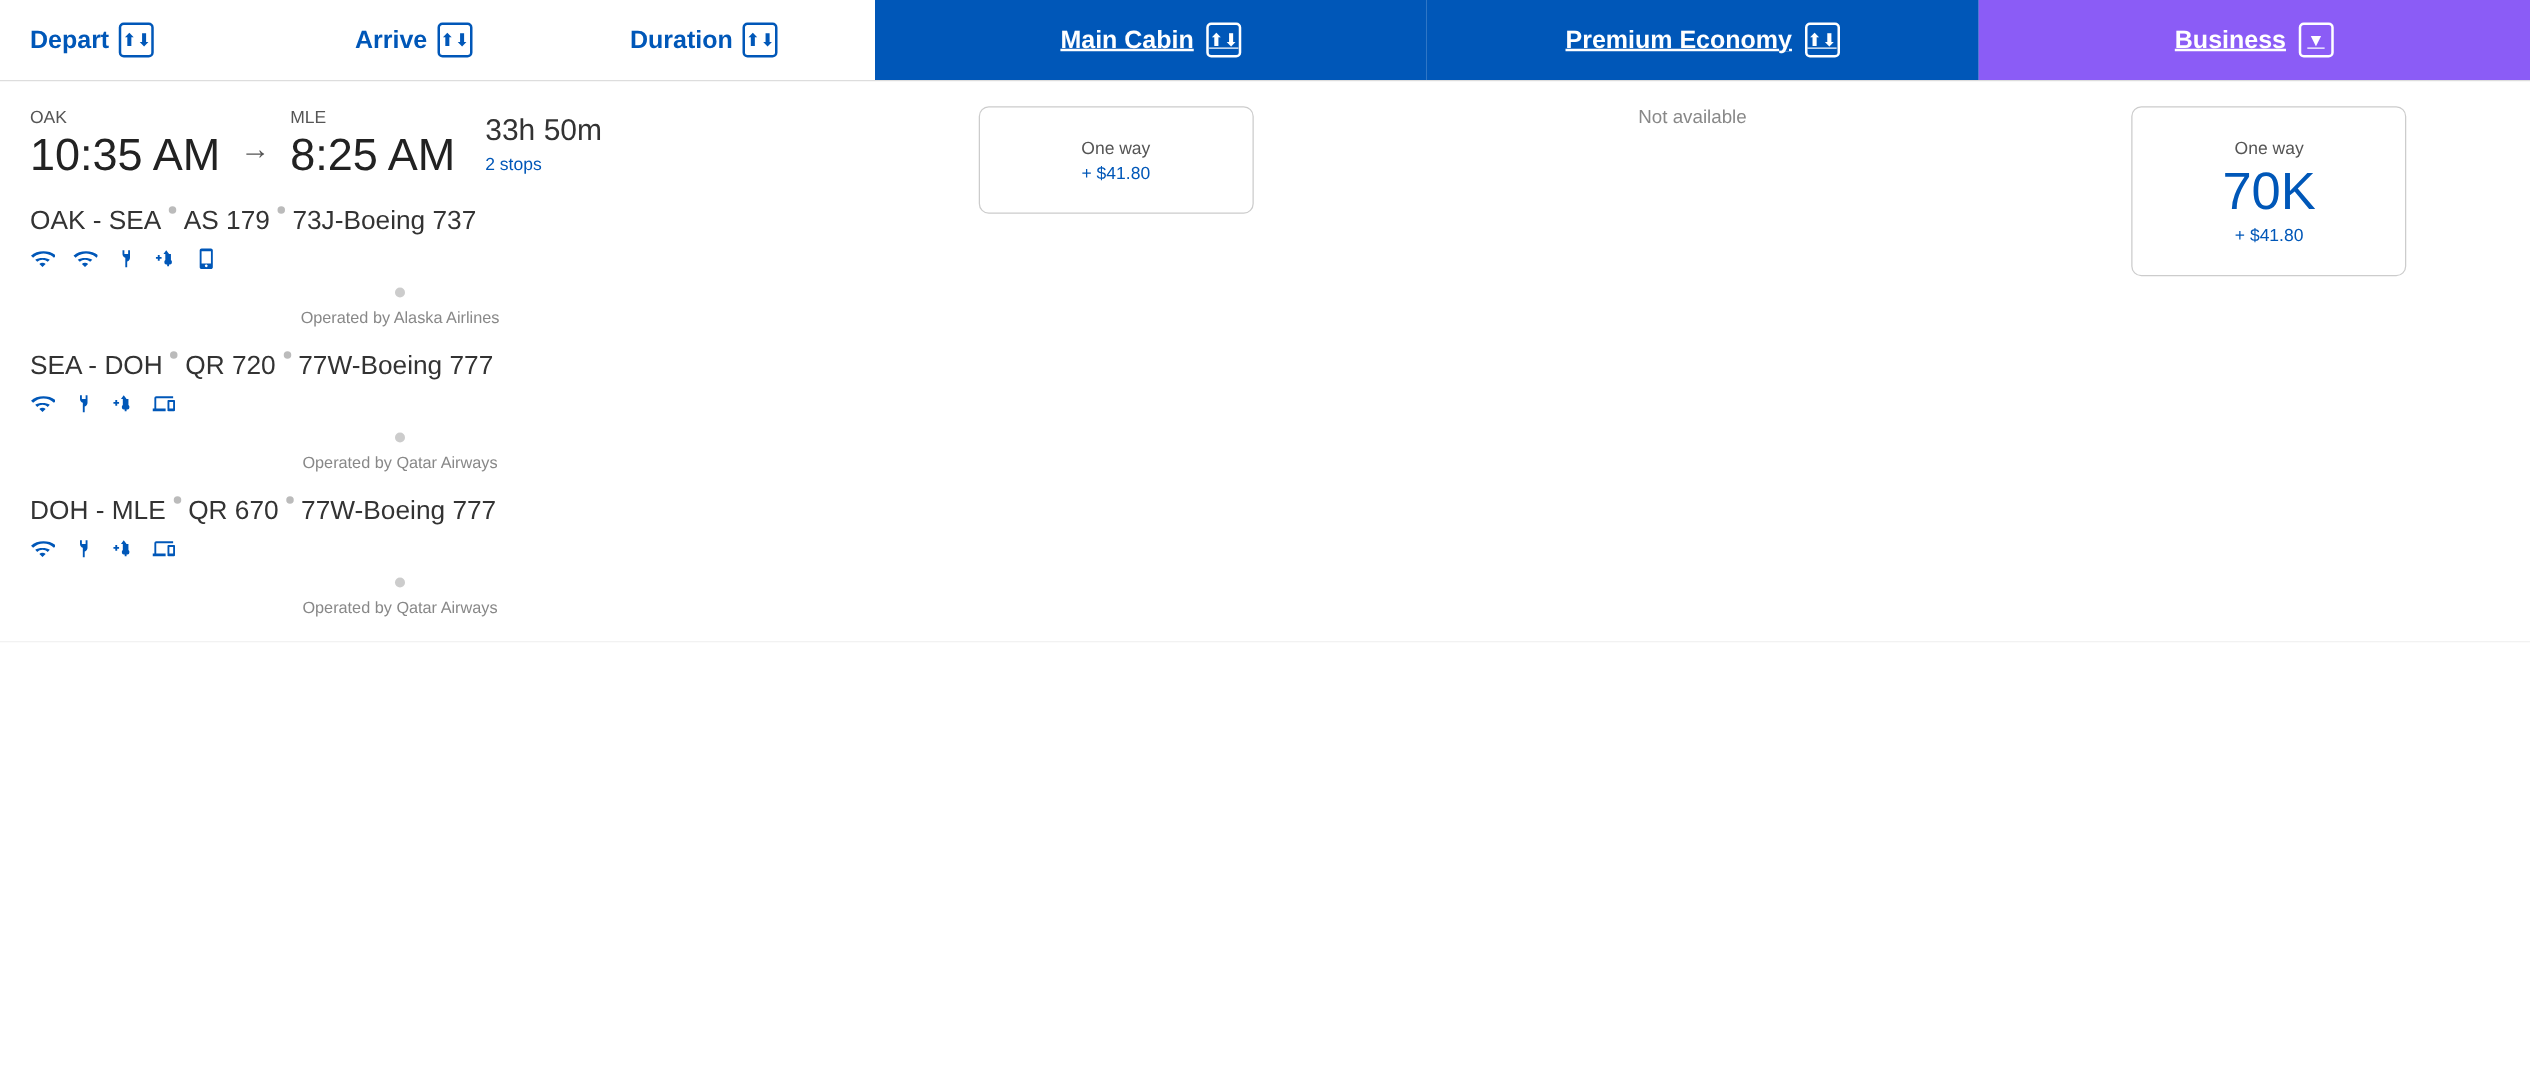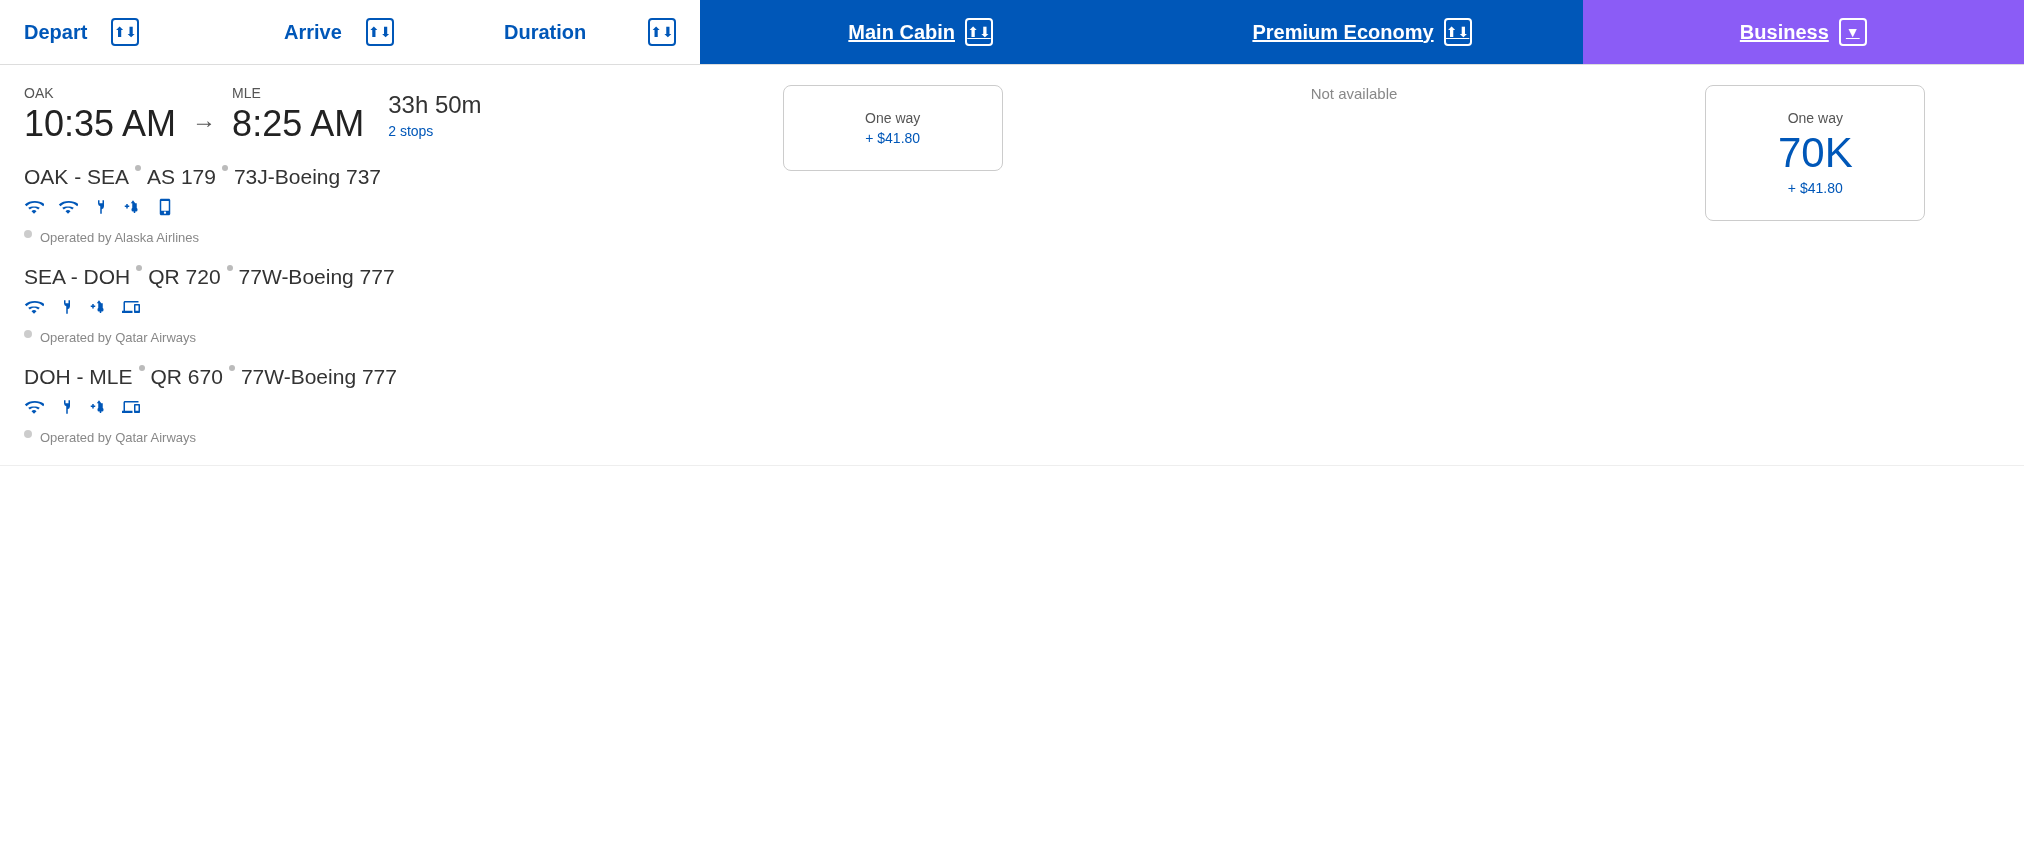--- a/index.html
+++ b/index.html
@@ -14,27 +14,27 @@
       display: flex;
       align-items: stretch;
       border-bottom: 1px solid #ddd;
       background: #fff;
     }
 
     .header-col {
       padding: 18px 24px;
       display: flex;
       align-items: center;
-      gap: 24px;
+      gap: 8px;
       min-width: 200px;
     }
 
     .header-col-depart { min-width: 260px; }
     .header-col-arrive { min-width: 220px; }
-    .header-col-duration { min-width: 220px; justify-content: space-between; }
+    .header-col-duration { min-width: 220px; }
 
     .header-col-label {
       font-size: 20px;
       font-weight: 600;
       color: #0057b8;
     }
 
     .sort-btn {
       border: 2px solid #0057b8;
       border-radius: 4px;
@@ -165,24 +165,25 @@
       align-items: center;
     }
 
     .amenity-icon {
       color: #0057b8;
       font-size: 18px;
     }
 
     .operated-by {
       display: flex;
-      align-items: flex-start;
+      align-items: center;
       gap: 8px;
       color: #888;
       font-size: 13px;
+      flex-direction: column;
     }
 
     .operated-sep {
       width: 8px;
       height: 8px;
       background: #ccc;
       border-radius: 50%;
       display: inline-block;
       flex-shrink: 0;
     }

